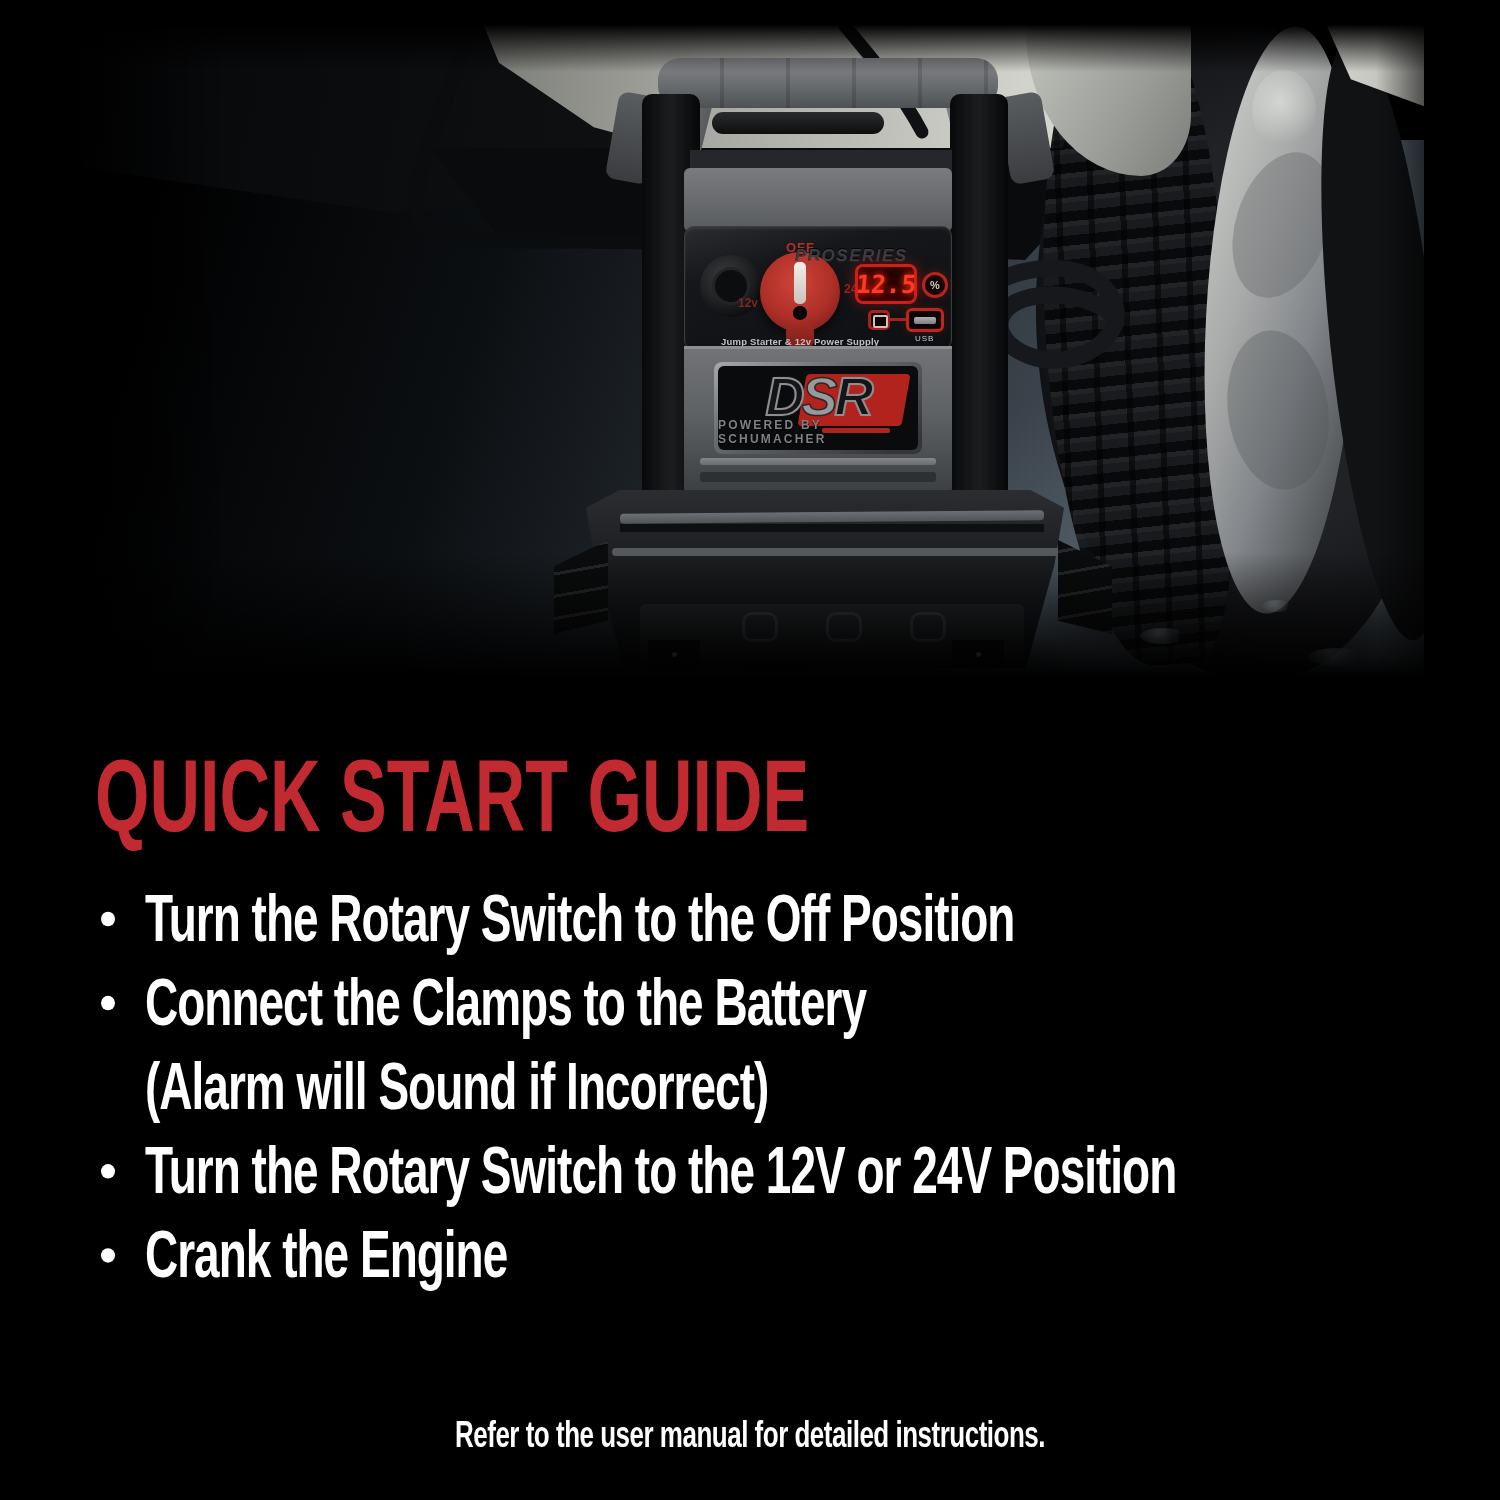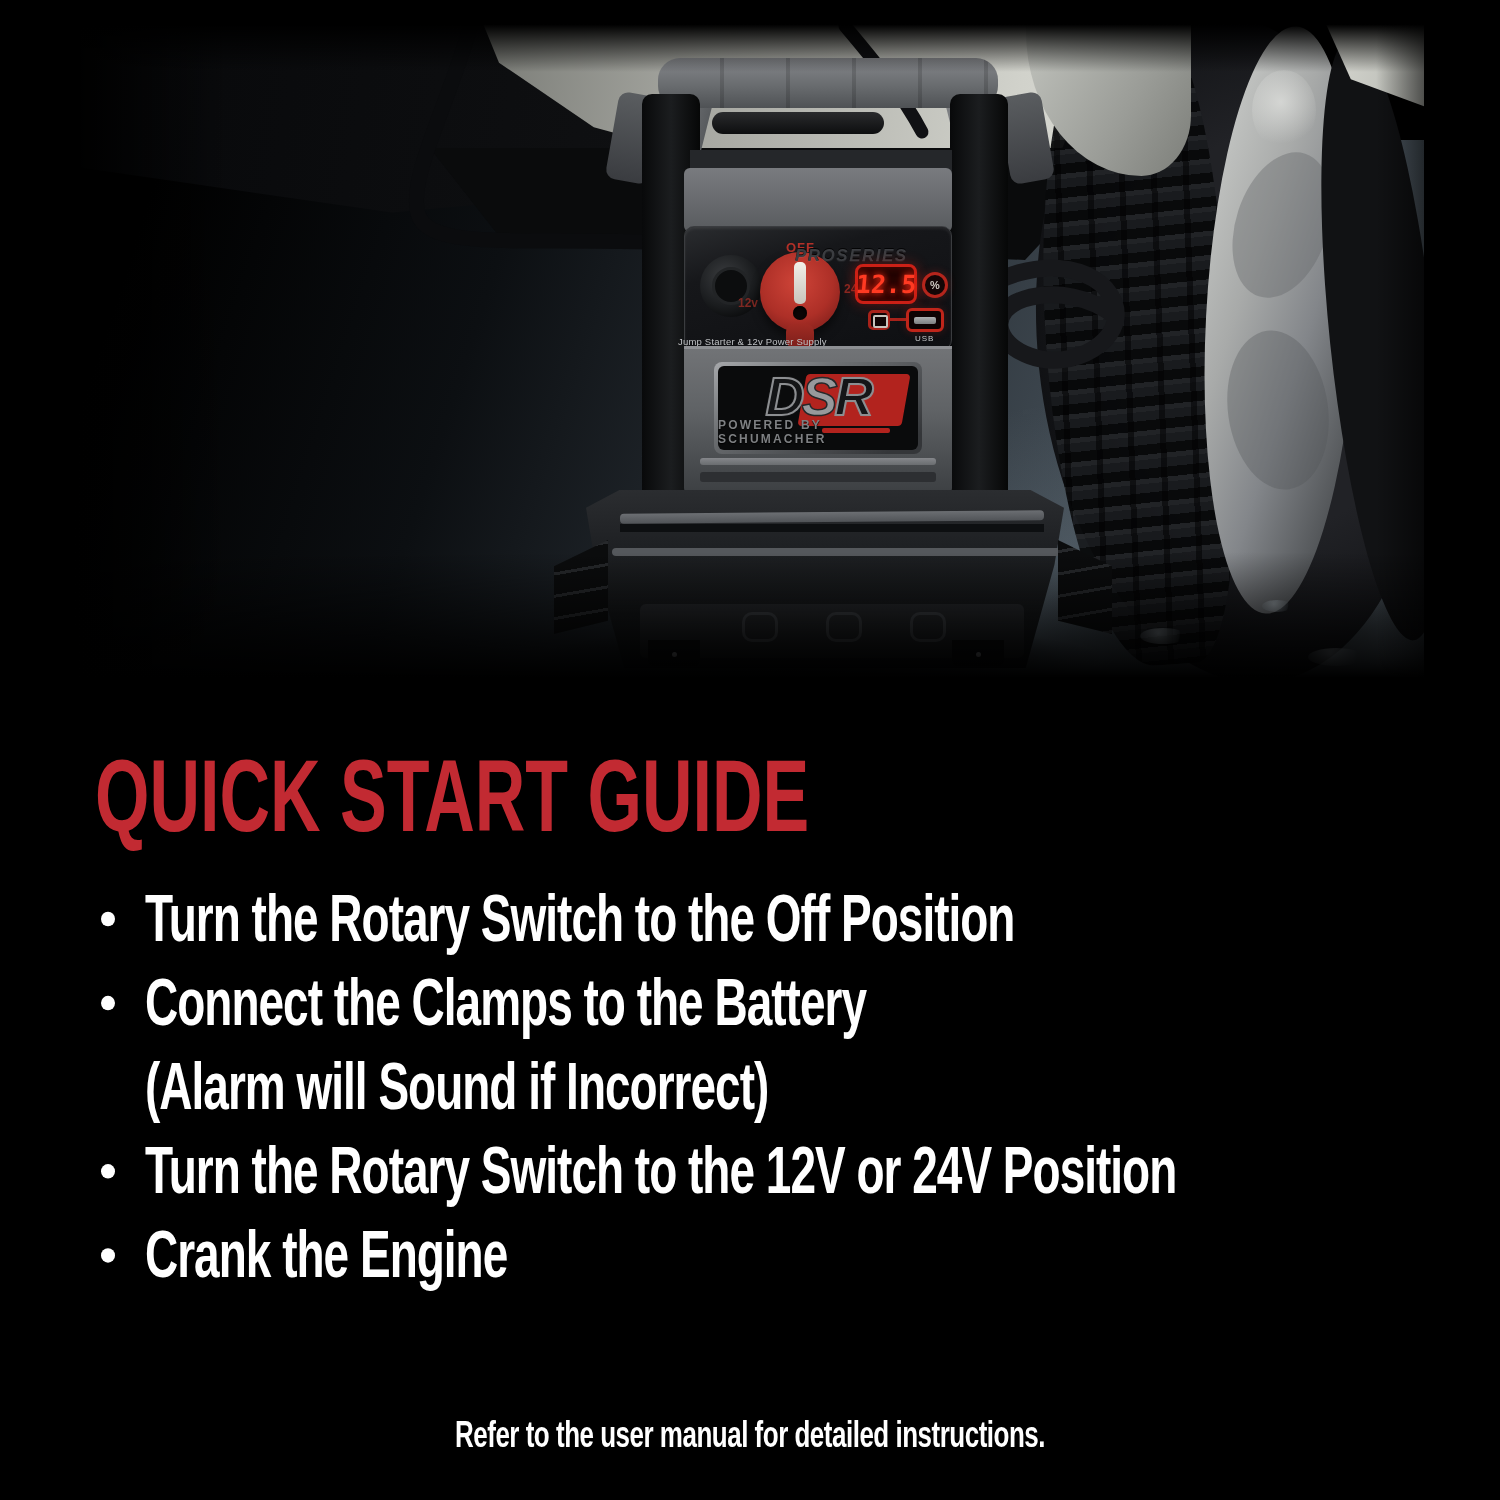--- a/index.html
+++ b/index.html
@@ -105,21 +105,21 @@
   .btn-pct span{font-size:11px;font-weight:700;color:#cfc9c2;}
   .btn-batt{left:868px;top:310px;width:22px;height:20px;border-radius:5px;border:3px solid #a8221a;
          background:#120505;box-sizing:border-box;}
   .batt-glyph{left:873px;top:315px;width:11px;height:9px;border:2px solid #c9c4bd;border-radius:2px;}
   .link-line{left:890px;top:318px;width:18px;height:3px;background:#a8221a;}
   .usb-port{left:906px;top:308px;width:38px;height:24px;border-radius:6px;border:3px solid #c0251a;
          background:#0e0304;box-sizing:border-box;box-shadow:0 0 8px #c0251a44;}
   .usb-tongue{left:914px;top:317px;width:22px;height:7px;border-radius:2px;
          background:linear-gradient(180deg,#aeb0b2,#7d7f81);}
   .lbl-usb{left:915px;top:334px;font-size:8px;font-weight:400;color:#c6c8ca;letter-spacing:1px;}
-  .lbl-caption{left:678px;top:336px;font-size:9.5px;font-weight:400;color:#bfc1c4;letter-spacing:.2px;text-align:right;}
+  .lbl-caption{left:721px;top:336px;font-size:9.5px;font-weight:700;color:#bfc1c4;letter-spacing:.2px;text-align:right;}
 
   .mid-body{left:684px;top:346px;width:268px;height:146px;border-radius:4px;
          background:linear-gradient(180deg,#727477 0%,#5f6265 45%,#494c4f 80%,#3d4043 100%);}
   .mid-highlight{left:684px;top:346px;width:268px;height:3px;background:#8d8f93;}
   .brand-label{left:714px;top:362px;width:208px;height:92px;border-radius:8px;
          background:linear-gradient(150deg,#a6a8ab,#6b6e71 35%,#343639 90%);}
   .brand-face{left:718px;top:366px;width:200px;height:84px;border-radius:6px;background:#0a0b0c;overflow:hidden;}
   .brand-red{position:absolute;left:42%;top:10%;width:52%;height:62%;background:#b2231e;
          transform:skewX(-10deg);border-radius:4px;}
   .brand-text{position:absolute;left:0;top:2px;width:100%;text-align:center;font-style:italic;font-weight:900;

